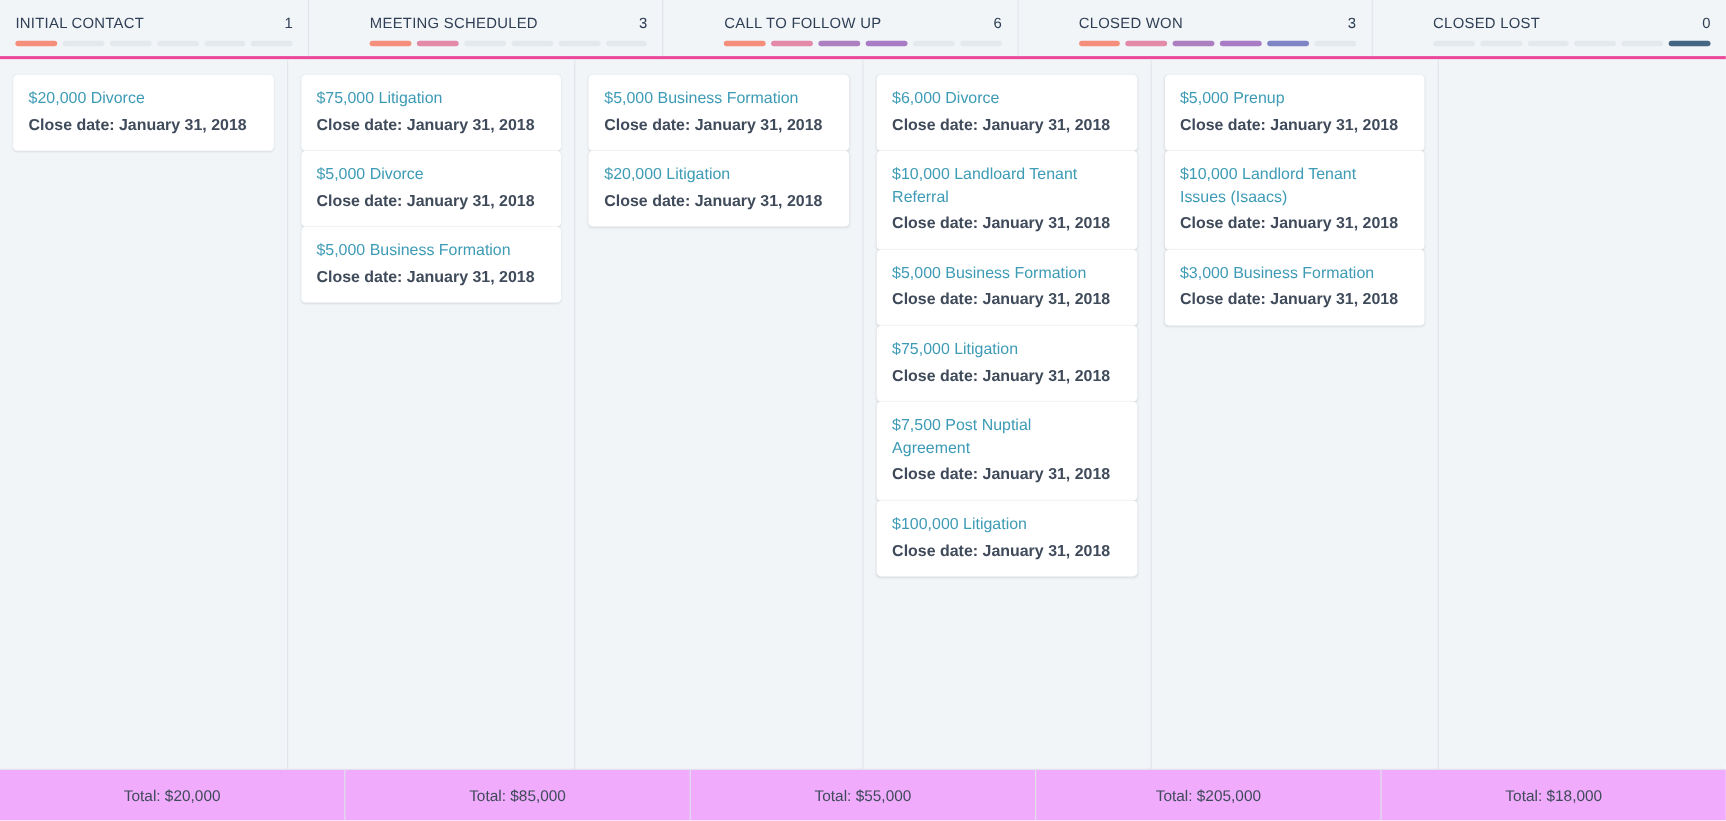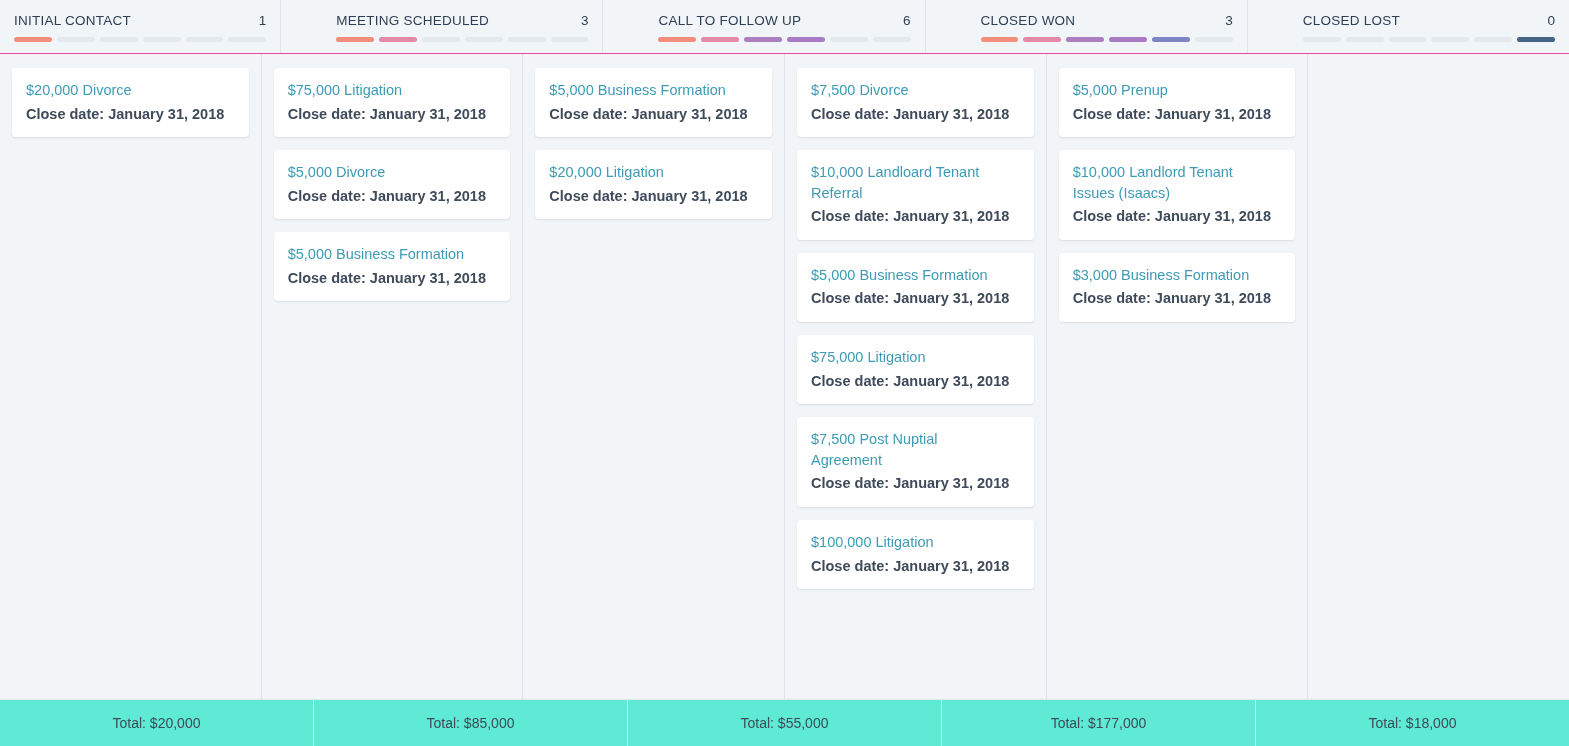--- a/index.html
+++ b/index.html
@@ -19,21 +19,21 @@
     flex-direction: column;
     background: #ffffff;
   }
 
   
   .header-row {
     display: flex;
     height: 54px;
     flex: 0 0 54px;
     background: #f2f5f8;
-    border-bottom: 1px solid #ec4899;
+    border-bottom: 3px solid #ec4899;
     gap: 41px;
   }
 
   .col-header {
     flex: 1 1 0;
     min-width: 0;
     position: relative;
     padding: 13px 14px 0 14px;
     border-right: 1px solid #dfe4ea;
   }
@@ -88,21 +88,20 @@
     padding: 14px 12px 10px 12px;
     overflow: hidden;
   }
   .col-body:last-child { border-right: none; }
 
   .card {
     background: #ffffff;
     border-radius: 4px;
     box-shadow: 0 1px 2px rgba(45,62,80,0.13);
     padding: 12px 24px 13px 14px;
-    margin-bottom: 13px;
   }
 
   .card-title {
     display: block;
     font-size: 14.5px;
     line-height: 1.42;
     color: #3d9bb5;
     margin-bottom: 3px;
     cursor: pointer;
     word-wrap: break-word;
@@ -113,21 +112,21 @@
     line-height: 1.42;
     color: #3f4a5a;
     font-weight: bold;
   }
 
   
   .footer-row {
     display: flex;
     height: 47px;
     flex: 0 0 47px;
-    background: #5eead4;
+    background: #f0abfc;
     border-top: 1px solid #dfe4ea;
     justify-content: center;
   }
 
   .col-footer {
     flex: 1 1 0;
     min-width: 0;
     border-right: 1px solid #dfe4ea;
     display: flex;
     align-items: center;
@@ -241,21 +240,21 @@
           <a class="card-title">$5,000 Business Formation</a>
           <div class="card-sub">Close date: January 31, 2018</div>
         </div>
         <div class="card">
           <a class="card-title">$20,000 Litigation</a>
           <div class="card-sub">Close date: January 31, 2018</div>
         </div>
       </div>
       <div class="col-body">
         <div class="card">
-          <a class="card-title">$7,500 Divorce</a>
+          <a class="card-title">$6,000 Divorce</a>
           <div class="card-sub">Close date: January 31, 2018</div>
         </div>
         <div class="card">
           <a class="card-title">$10,000 Landloard Tenant Referral</a>
           <div class="card-sub">Close date: January 31, 2018</div>
         </div>
         <div class="card">
           <a class="card-title">$5,000 Business Formation</a>
           <div class="card-sub">Close date: January 31, 2018</div>
         </div>
@@ -286,17 +285,17 @@
           <div class="card-sub">Close date: January 31, 2018</div>
         </div>
       </div>
       <div class="col-body"></div>
     </div>
 
   <div class="footer-row">
       <div class="col-footer">Total: $20,000</div>
       <div class="col-footer">Total: $85,000</div>
       <div class="col-footer">Total: $55,000</div>
-      <div class="col-footer">Total: $177,000</div>
+      <div class="col-footer">Total: $205,000</div>
       <div class="col-footer">Total: $18,000</div>
     </div>
 
 </div>
 
 </body></html>

